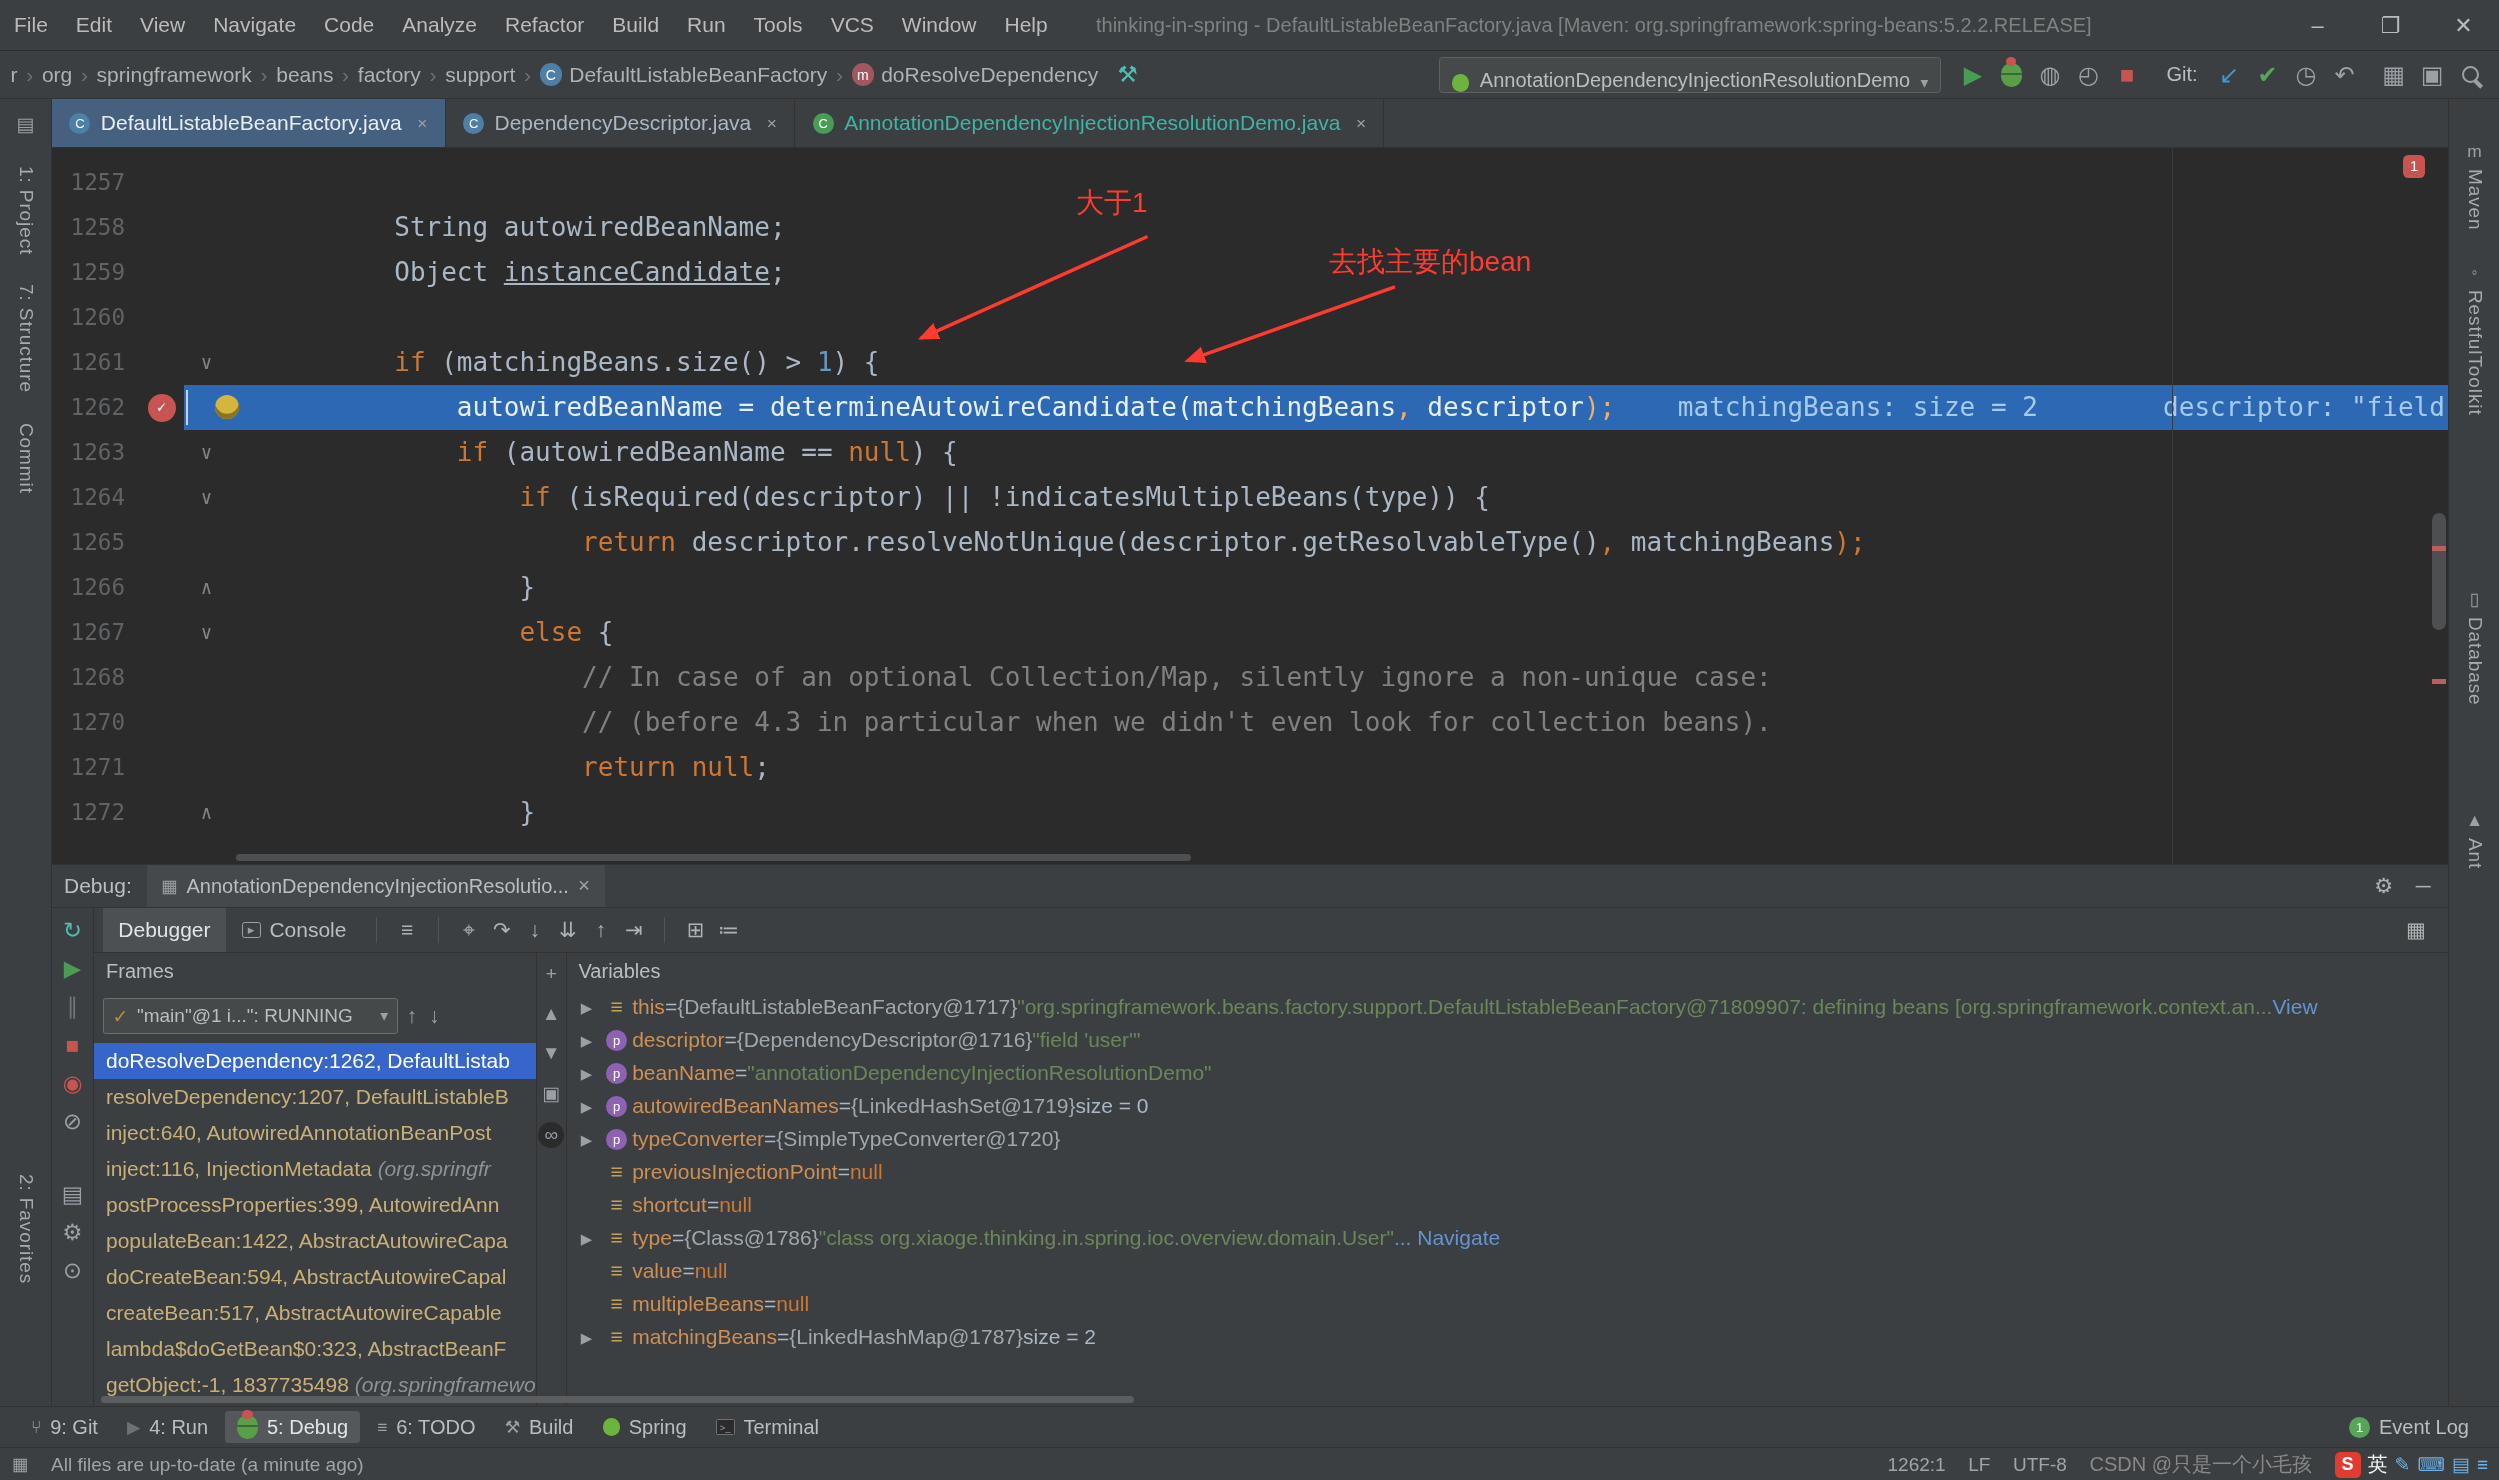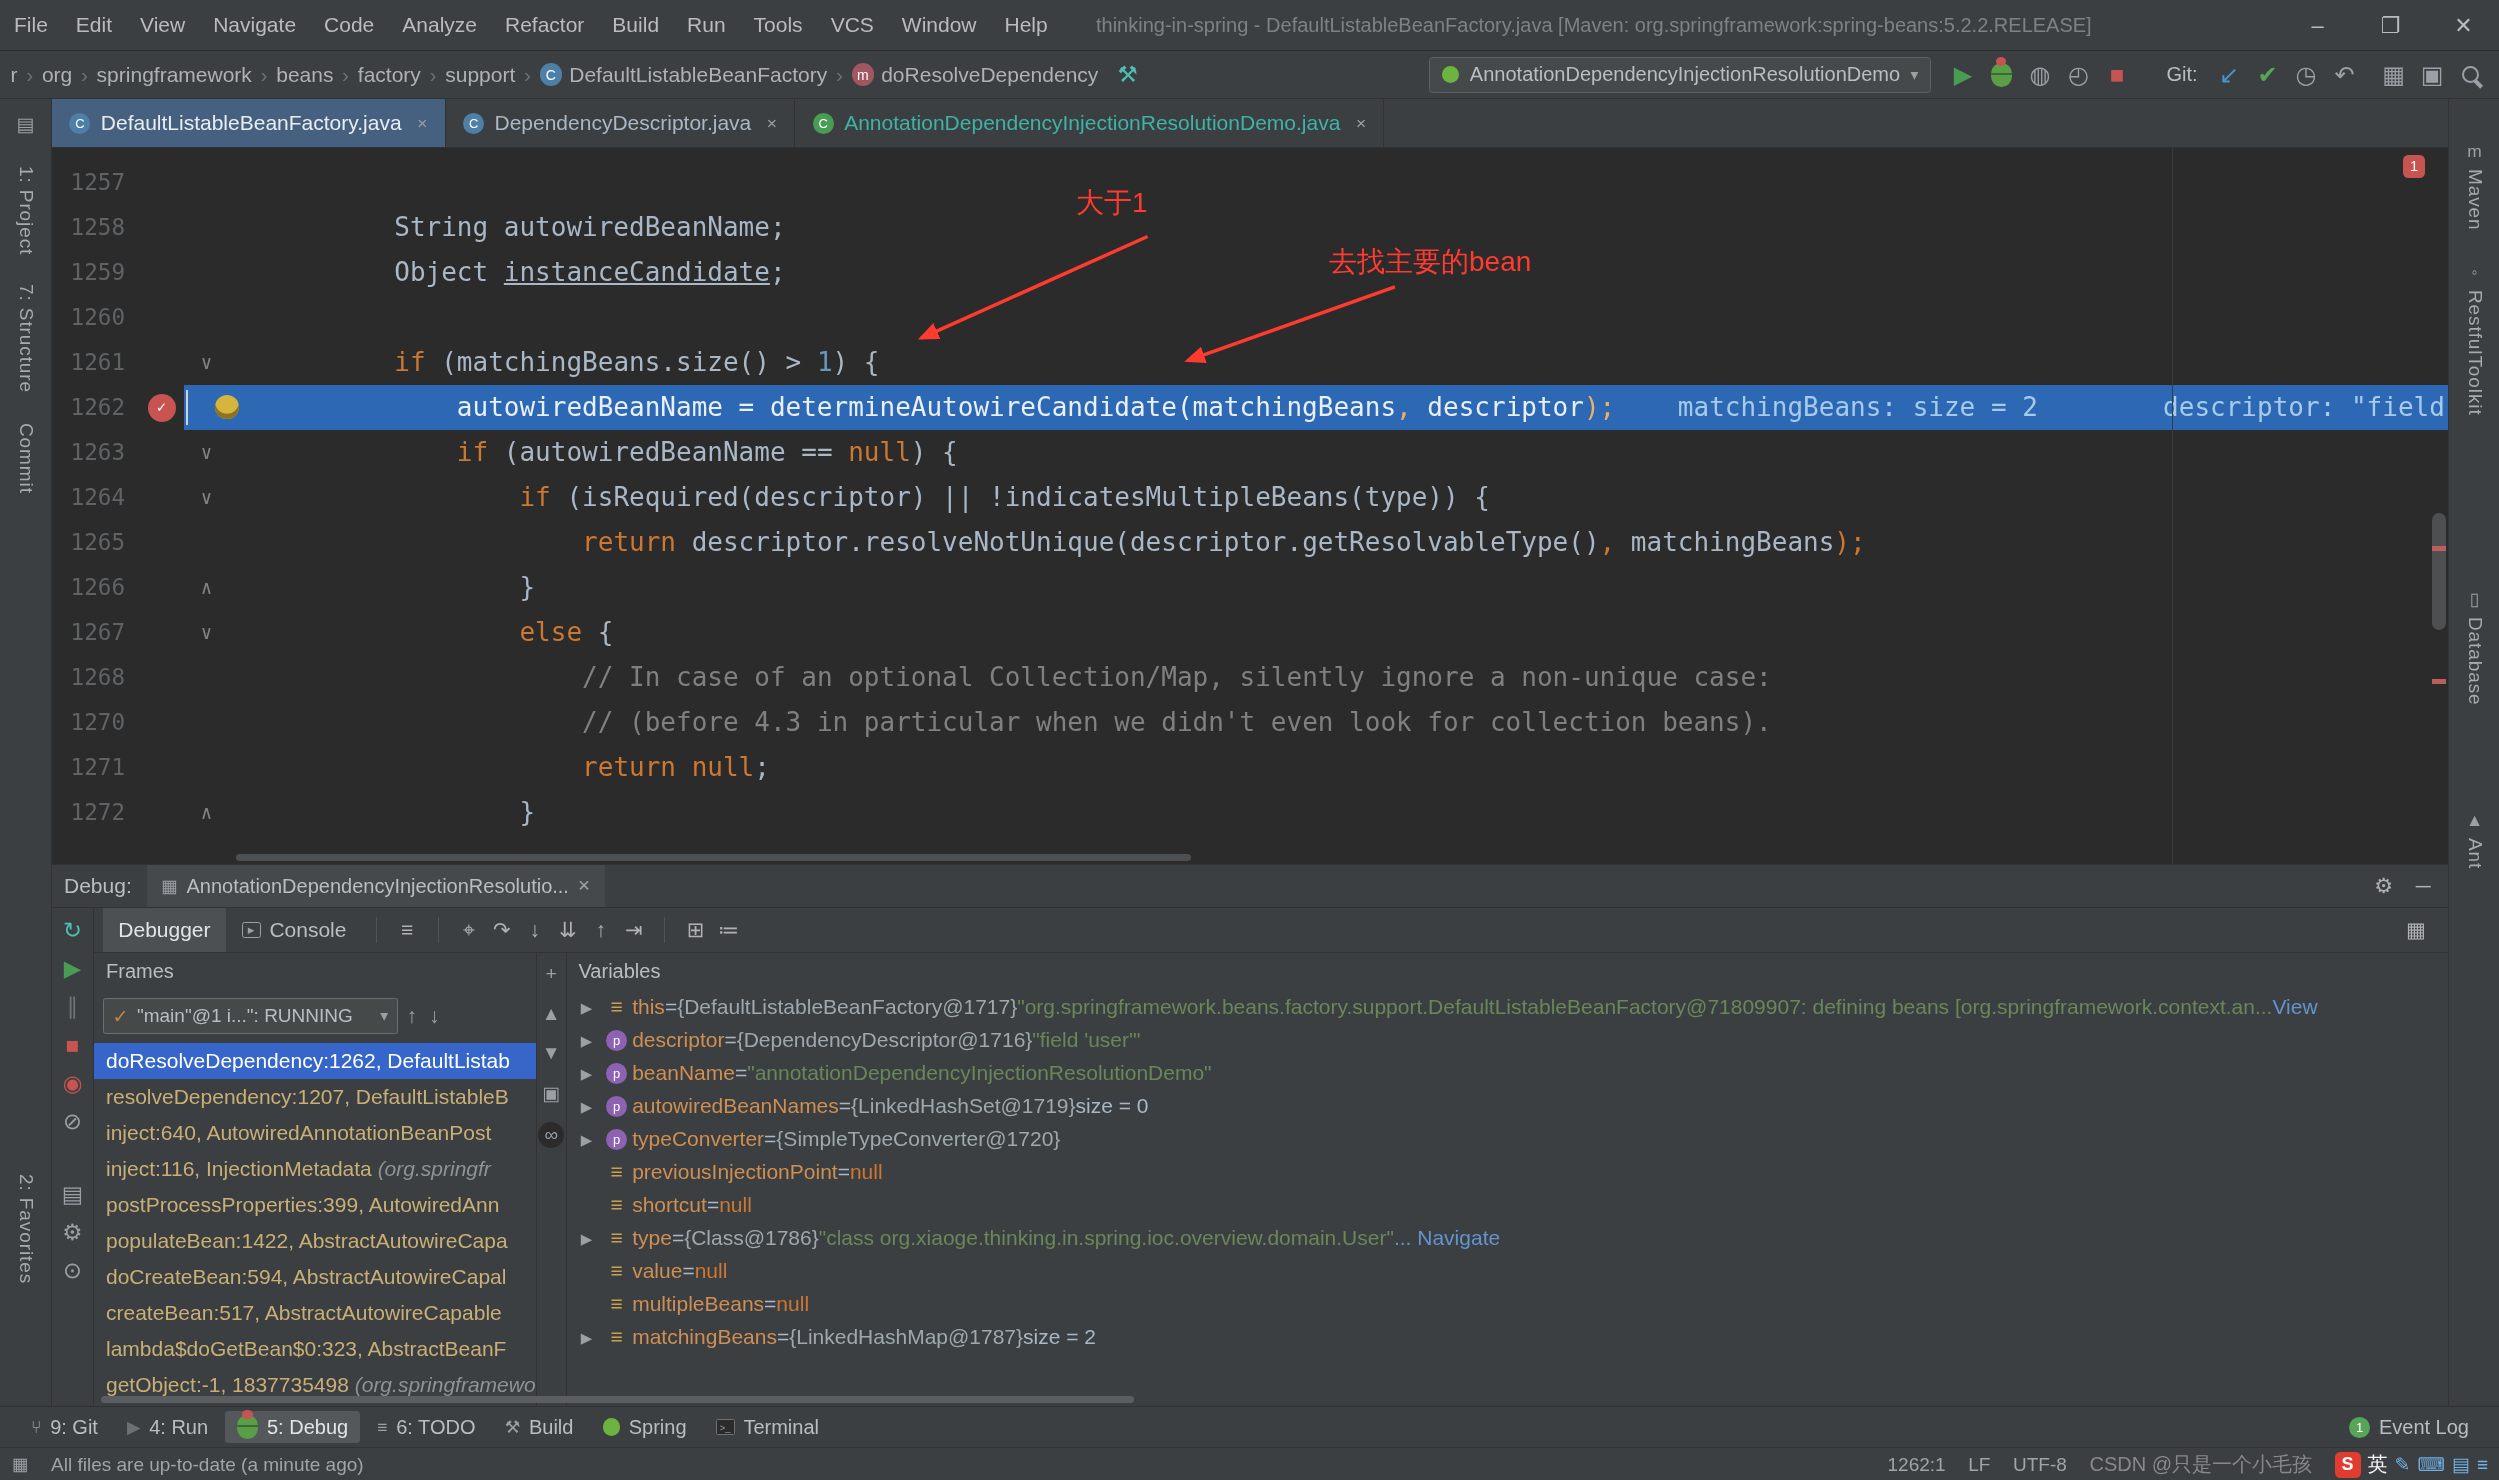--- a/index.html
+++ b/index.html
@@ -18,26 +18,26 @@
   
   .navbar{position:absolute;left:0;top:51px;right:0;height:48px;background:#3C3F41;border-bottom:0.9px solid #323232;display:flex;align-items:center;padding:0 12px 0 7px;font-size:21px;z-index:29}
   .crumbs{display:flex;align-items:center;color:#AFB1B3;white-space:nowrap}
   .crumb{display:flex;align-items:center;gap:7px;padding:1.7px 3.5px}
   .crumb-sep{color:#6E7274;padding:0 5.2px}
   .bc-ic{width:22.6px;height:22.6px;border-radius:50%;color:#fff;font-size:14px;display:inline-flex;align-items:center;justify-content:center}
   .bc-ic.class{background:#4E7FA6}
   .bc-ic.method{background:#A0575F}
   .wrench{color:#4DBFB4;font-size:22.6px;margin-left:15.6px}
   .nav-right{margin-left:auto;display:flex;align-items:center;gap:14px}
-  .runcfg{height:36px;border:0.9px solid #5E6162;background:#45494A;border-radius:3.5px;display:flex;align-items:center;gap:10.4px;padding:0 12px;color:#BBBEC0;font-size:20px;max-width:590px;white-space:nowrap}
+  .runcfg{height:36px;border:0.9px solid #5E6162;background:#45494A;border-radius:3.5px;display:flex;align-items:flex-end;gap:10.4px;padding:0 12px;color:#BBBEC0;font-size:20px;max-width:590px;white-space:nowrap}
   .runcfg-icon{width:17.4px;height:17.4px;border-radius:50%;background:#6DB33F;display:inline-block}
   .chev{color:#9DA0A3;font-size:15.6px}
   .abtn{font-size:24px;display:inline-flex;align-items:center;justify-content:center;width:35px;height:35px}
   .actions{display:flex;align-items:center;gap:3.5px}
-  .git-label{color:#BBBEC0;font-size:20px;margin-left:18px}
+  .git-label{color:#BBBEC0;font-size:20px;margin-left:8px}
   .bugic{width:21px;height:24px;background:#5B9E48;border-radius:10.4px;position:relative;display:inline-block}
   .bugic::before{content:'';position:absolute;top:-5.2px;left:5.2px;width:10.4px;height:8.7px;background:#C75450;border-radius:50%}
   .bugic::after{content:'';position:absolute;top:10.4px;left:0;right:0;height:1.7px;background:#3C6B32}
   .magic{width:17.4px;height:17.4px;border:2.6px solid #9AA0A6;border-radius:50%;position:relative;display:inline-block}
   .magic::after{content:'';position:absolute;width:3.5px;height:9.5px;background:#9AA0A6;transform:rotate(-45deg);bottom:-7.8px;right:-2.6px}
 
   
   .lstripe{position:absolute;left:0;top:99px;width:52px;bottom:75px;background:#3C3F41;border-right:0.9px solid #323232;display:flex;flex-direction:column;align-items:center;z-index:20}
   .rstripe{position:absolute;right:0;top:99px;width:52px;bottom:75px;background:#3C3F41;border-left:0.9px solid #323232;display:flex;flex-direction:column;align-items:center;z-index:20}
   .stripe-btn{display:flex;flex-direction:column;align-items:center;gap:7px;margin-top:29.5px;cursor:default}

